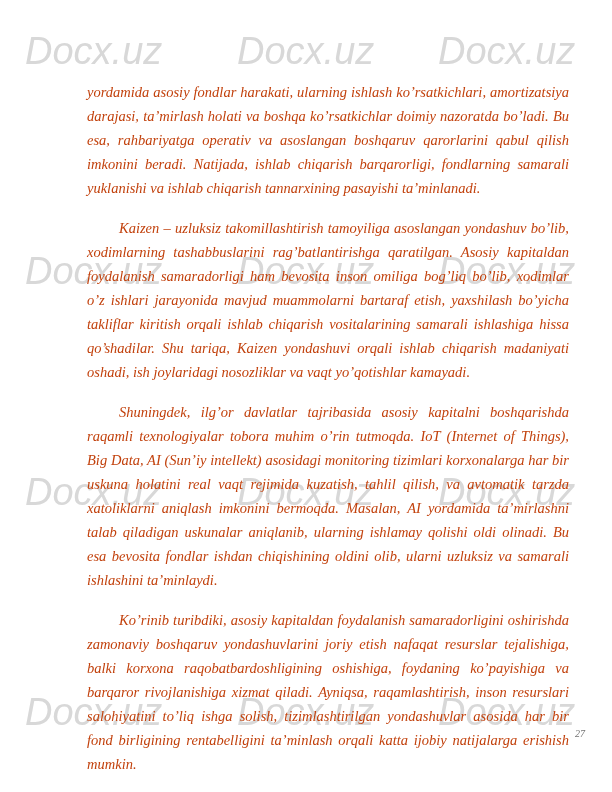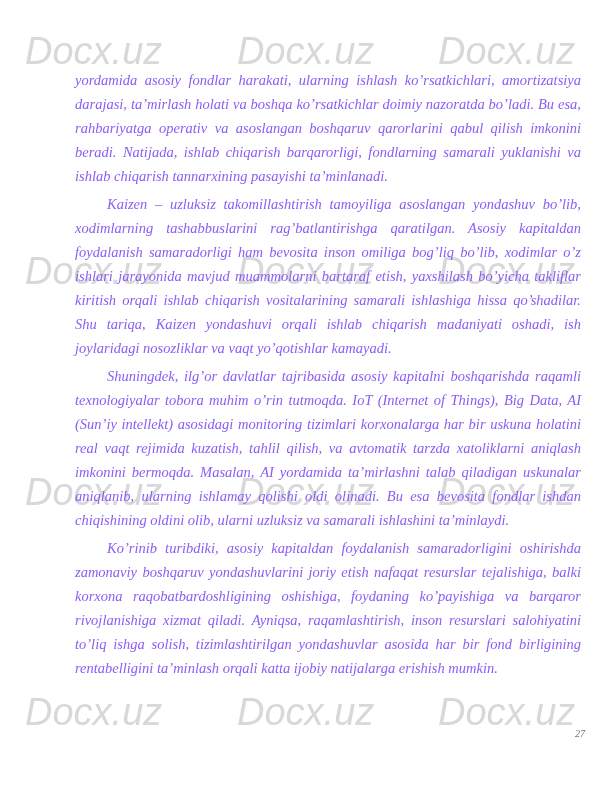--- a/index.html
+++ b/index.html
@@ -42,24 +42,24 @@
   .wm.r3 { top: 693px; }
   
   .content {
     position: absolute;
     left: 71px;
     top: 64px;
     width: 514px;
     z-index: 1;
   }
   .content p {
-    margin: 4px;
+    margin: 16px;
     font-size: 14.5px;
     line-height: 24px;
-    color: #8b5cf6;
+    color: #c2410c;
     text-align: justify;
   }
   .content p.indent {
     text-indent: 32px;
   }
   .footer {
     position: absolute;
     left: 71px;
     top: 727px;
     width: 514px;

